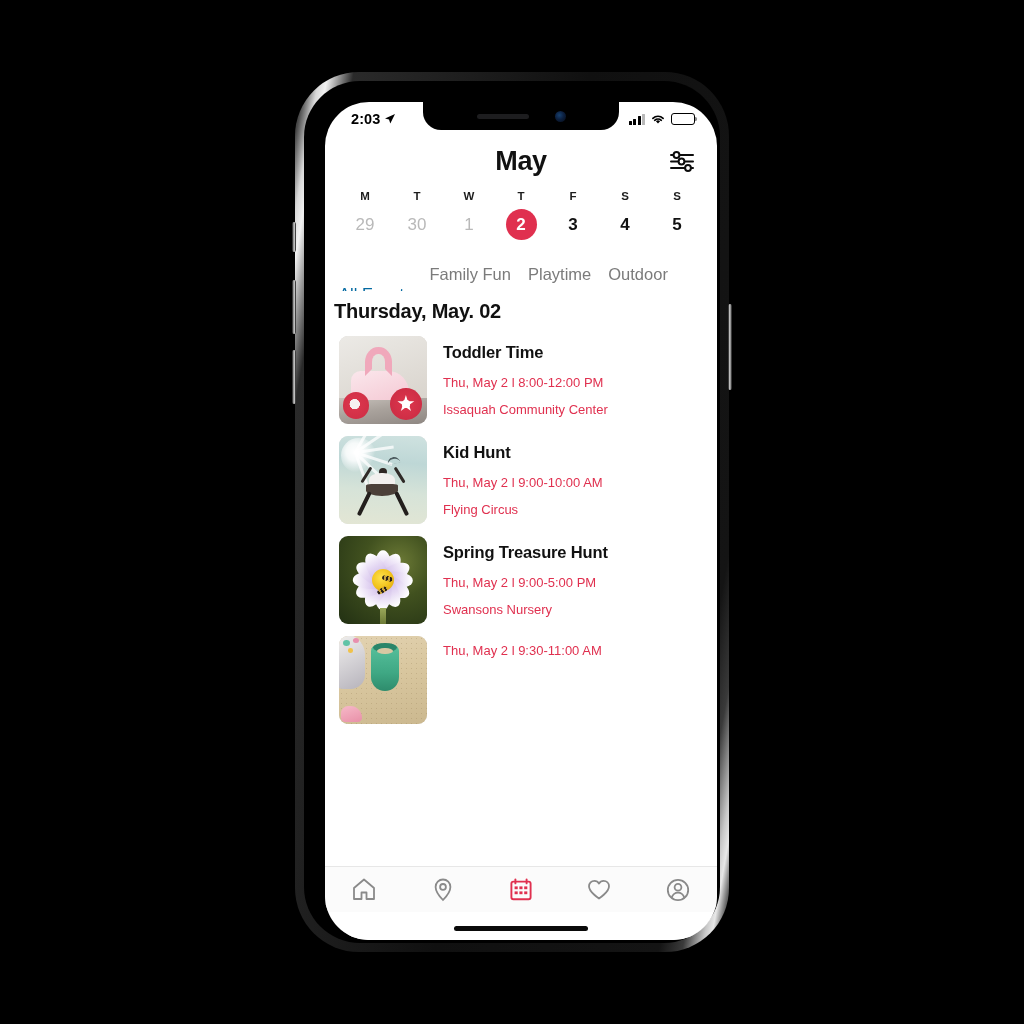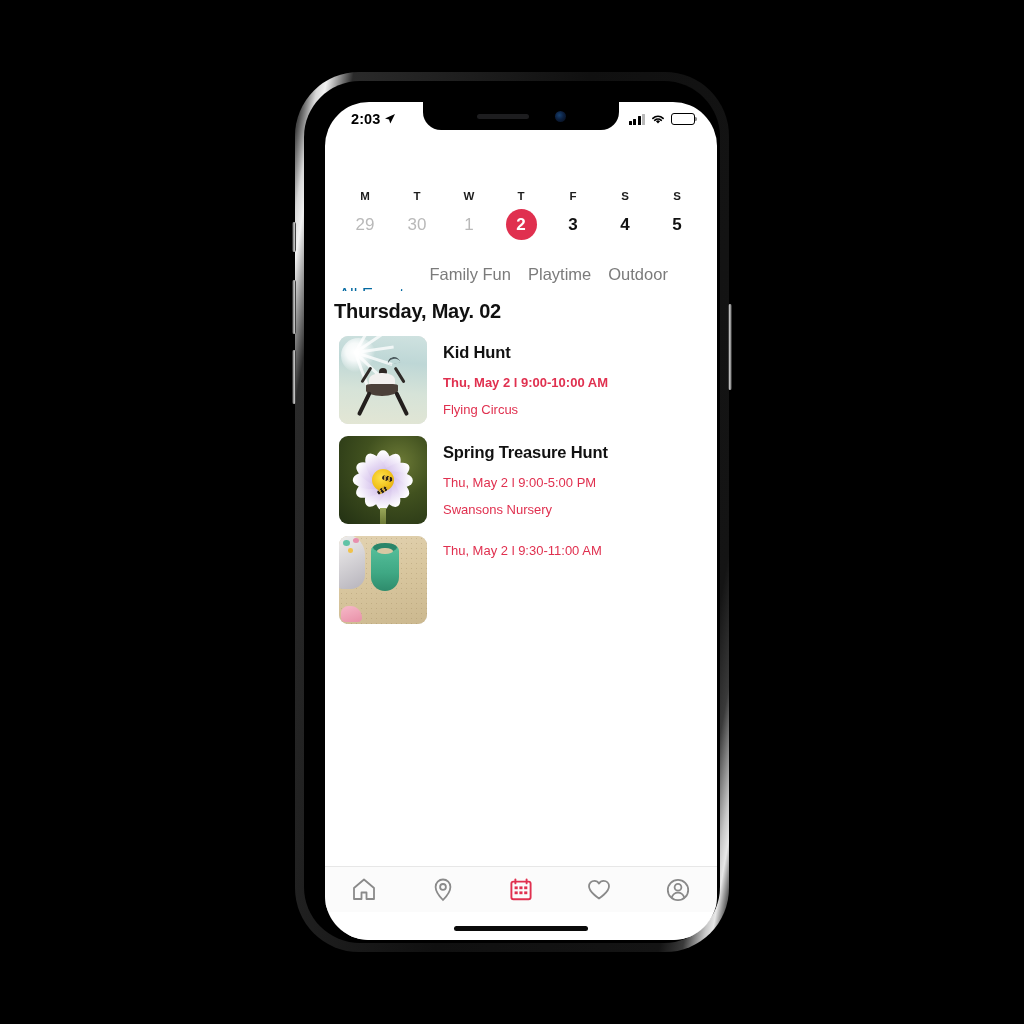--- a/index.html
+++ b/index.html
@@ -442,20 +442,33 @@
               <path d="M8 10.6 L5.9 8.2 A3.3 3.3 0 0 1 10.1 8.2 Z" fill="#000"></path>
               <path d="M2.9 5.3 A7.4 7.4 0 0 1 13.1 5.3" stroke="#000" stroke-width="1.7" fill="none" stroke-linecap="round"></path>
               <path d="M4.7 7.3 A4.9 4.9 0 0 1 11.3 7.3" stroke="#000" stroke-width="1.7" fill="none" stroke-linecap="round"></path>
             </svg>
             <span class="battery">
               <span class="battery-fill" id="battery-fill" style="width: 42%;"></span>
             </span>
           </div>
         </div>
 
+        <div class="app-header">
+          <div class="month-title">May</div>
+          <div class="filter-btn">
+            <svg width="26" height="21" viewBox="0 0 26 21">
+              <line x1="2" y1="4" x2="24" y2="4" stroke="#0d0d0d" stroke-width="2" stroke-linecap="round"></line>
+              <line x1="2" y1="10.5" x2="24" y2="10.5" stroke="#0d0d0d" stroke-width="2" stroke-linecap="round"></line>
+              <line x1="2" y1="17" x2="24" y2="17" stroke="#0d0d0d" stroke-width="2" stroke-linecap="round"></line>
+              <circle cx="7.5" cy="4" r="2.9" fill="#fff" stroke="#0d0d0d" stroke-width="2"></circle>
+              <circle cx="12.5" cy="10.5" r="2.9" fill="#fff" stroke="#0d0d0d" stroke-width="2"></circle>
+              <circle cx="19" cy="17" r="2.9" fill="#fff" stroke="#0d0d0d" stroke-width="2"></circle>
+            </svg>
+          </div>
+        </div>
 
         <div class="week-strip">
           <div class="dow-row" id="dow-row">
               <div class="dow">M</div>
               <div class="dow">T</div>
               <div class="dow">W</div>
               <div class="dow">T</div>
               <div class="dow">F</div>
               <div class="dow">S</div>
               <div class="dow">S</div>
@@ -488,20 +501,37 @@
         <div class="cat-tabs" id="cat-tabs">
             <div class="cat-tab active" style="color: #0369a1; margin-top: 40px;">All Events</div>
             <div class="cat-tab">Family Fun</div>
             <div class="cat-tab">Playtime</div>
             <div class="cat-tab">Outdoor</div>
           </div>
 
         <div class="day-heading">Thursday, May. 02</div>
 
         <div class="event-list" id="event-list">
+            <div class="event-card">
+              <div class="event-thumb">
+                <div class="art art-trike">
+                  <div class="wall"></div>
+                  <div class="body"></div>
+                  <div class="hand"></div>
+                  <div class="w1"></div>
+                  <div class="w2"></div>
+                  <div class="star"></div>
+                </div>
+              </div>
+              <div class="event-body">
+                <div class="event-title">Toddler Time</div>
+                <div class="event-time" style="color: rgb(224, 48, 79);">Thu, May 2 l 8:00-12:00 PM</div>
+                <div class="event-venue" style="color: rgb(224, 48, 79);">Issaquah Community Center</div>
+              </div>
+            </div>
             <div class="event-card">
               <div class="event-thumb">
                 <div class="art art-sky">
                   <div class="sun"></div>
                   <div class="ray" style="transform:rotate(-60deg)"></div>
                   <div class="ray" style="transform:rotate(-34deg)"></div>
                   <div class="ray" style="transform:rotate(-8deg)"></div>
                   <div class="ray" style="transform:rotate(18deg)"></div>
                   <div class="ray" style="transform:rotate(44deg)"></div>
                   <div class="ray" style="transform:rotate(70deg)"></div>
@@ -510,21 +540,21 @@
                   <div class="person"></div>
                   <div class="arm l"></div>
                   <div class="arm r"></div>
                   <div class="skirt"></div>
                   <div class="leg l"></div>
                   <div class="leg r"></div>
                 </div>
               </div>
               <div class="event-body">
                 <div class="event-title">Kid Hunt</div>
-                <div class="event-time" style="color: rgb(224, 48, 79); font-weight: bold;">Thu, May 2 l 9:00-10:00 AM</div>
+                <div class="event-time" style="color: rgb(224, 48, 79);">Thu, May 2 l 9:00-10:00 AM</div>
                 <div class="event-venue" style="color: rgb(224, 48, 79);">Flying Circus</div>
               </div>
             </div>
             <div class="event-card">
               <div class="event-thumb">
                 <div class="art art-flower">
                   <div class="stem"></div>
                   <div class="petal" style="transform:rotate(0deg) translateY(-24%)"></div>
                   <div class="petal" style="transform:rotate(30deg) translateY(-24%)"></div>
                   <div class="petal" style="transform:rotate(60deg) translateY(-24%)"></div>

